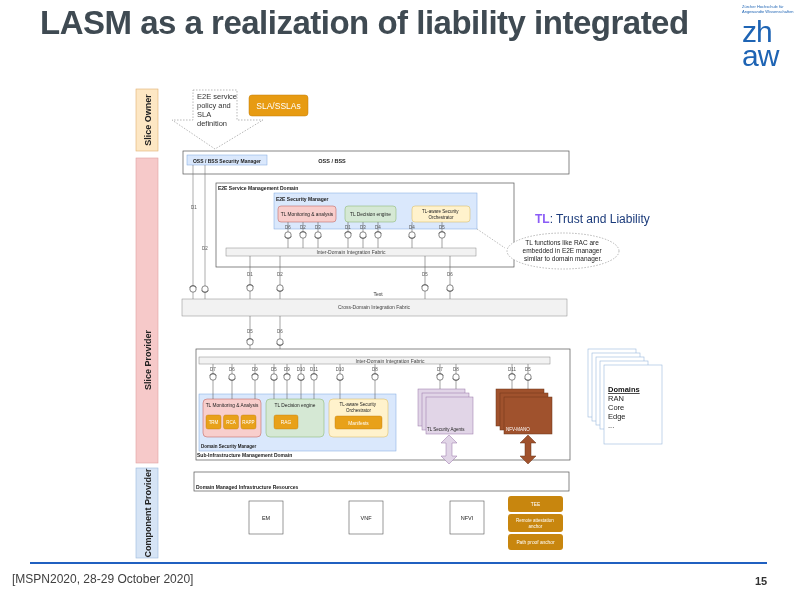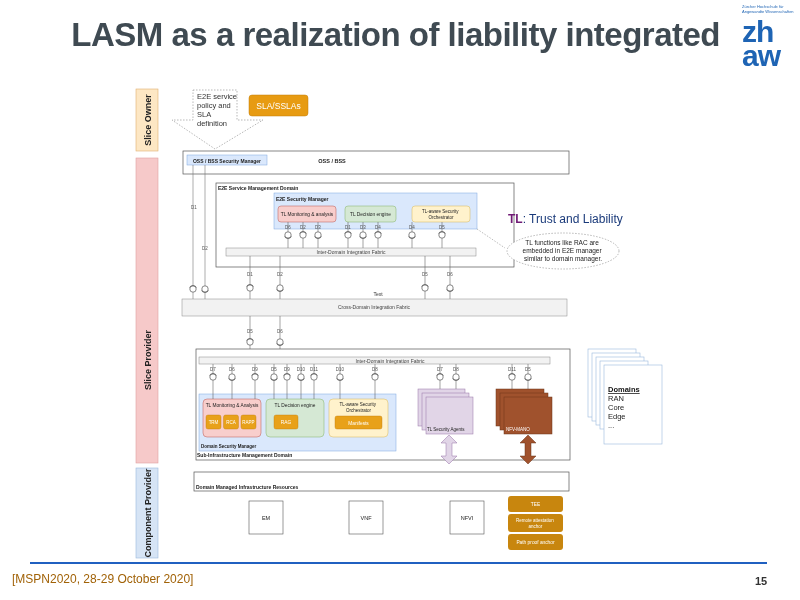--- a/index.html
+++ b/index.html
@@ -1,25 +1,25 @@
 <!DOCTYPE html>
 <html><head>
 <meta charset="utf-8">
 <style>
   html, body { margin:0; padding:0; background:#ffffff; }
   body { width:800px; height:600px; position:relative; overflow:hidden; font-family:"Liberation Sans", sans-serif; }
-  .title { position:absolute; left:40px; top:16px; width:680px; text-align:right; font-family:"Liberation Sans", sans-serif; font-weight:bold; font-size:33px; line-height:38px; color:#3f4a52; letter-spacing:-0.5px; }
+  .title { position:absolute; left:40px; top:4px; width:680px; text-align:left; font-family:"Liberation Sans", sans-serif; font-weight:bold; font-size:33px; line-height:38px; color:#3f4a52; letter-spacing:-0.5px; }
   .logo-sub { position:absolute; left:742px; top:4px; font-size:4px; line-height:5px; color:#1e64b4; width:58px; }
-  .logo { position:absolute; left:742px; top:20px; font-weight:bold; font-size:30px; line-height:24px; color:#1e64b4; letter-spacing:-1px; }
+  .logo { position:absolute; left:742px; top:20px; font-weight:normal; font-size:30px; line-height:24px; color:#1e64b4; letter-spacing:-1px; }
   svg#diagram { position:absolute; left:0; top:0; }
   .footer-line { position:absolute; left:30px; top:562px; width:737px; height:2px; background:#2060c0; }
-  .footer-left { position:absolute; left:12px; top:572px; font-size:12px; color:#a16207;text-align:center; }
+  .footer-left { position:absolute; left:12px; top:572px; font-size:12px; color:#404040;text-align:center; }
   .footer-right { position:absolute; left:755px; top:575px; font-size:11px; color:#333;font-weight:bold; }
   .tl-legend { position:absolute; left:508px; top:212px; font-size:12px; color:#1a3a7a; }
-  .tl-legend b { color:#701a75; }
+  .tl-legend b { color:#8b5cf6;margin-left:27px; }
 </style>
 </head>
 <body>
 
 <div class="title">
   <div>LASM as a realization of liability integrated</div>
 </div>
 <div class="logo-sub">Zürcher Hochschule für Angewandte Wissenschaften</div>
 <div class="logo">
   <div>zh</div>

